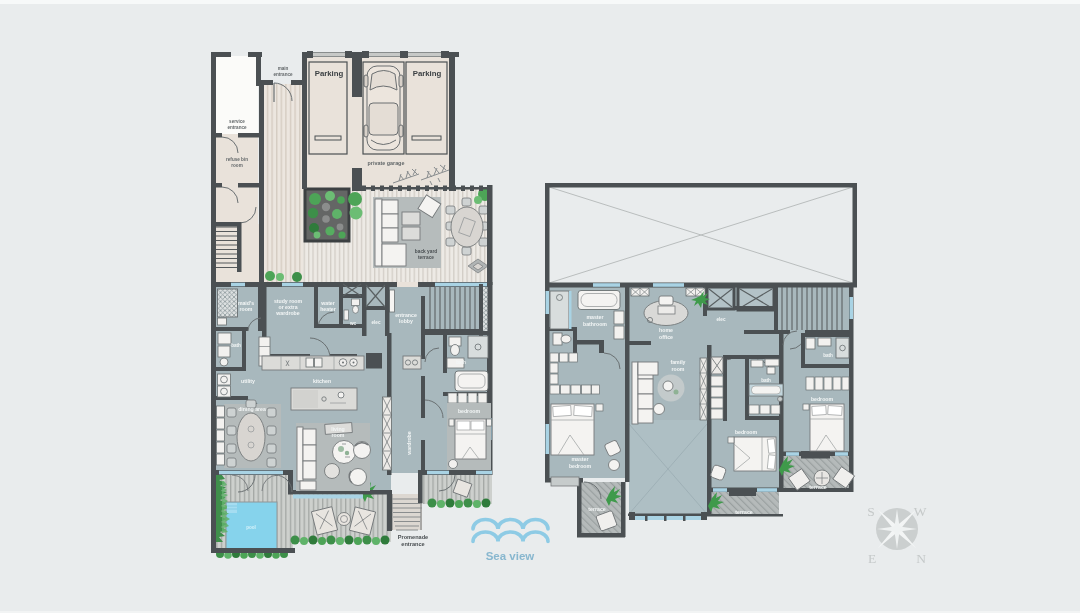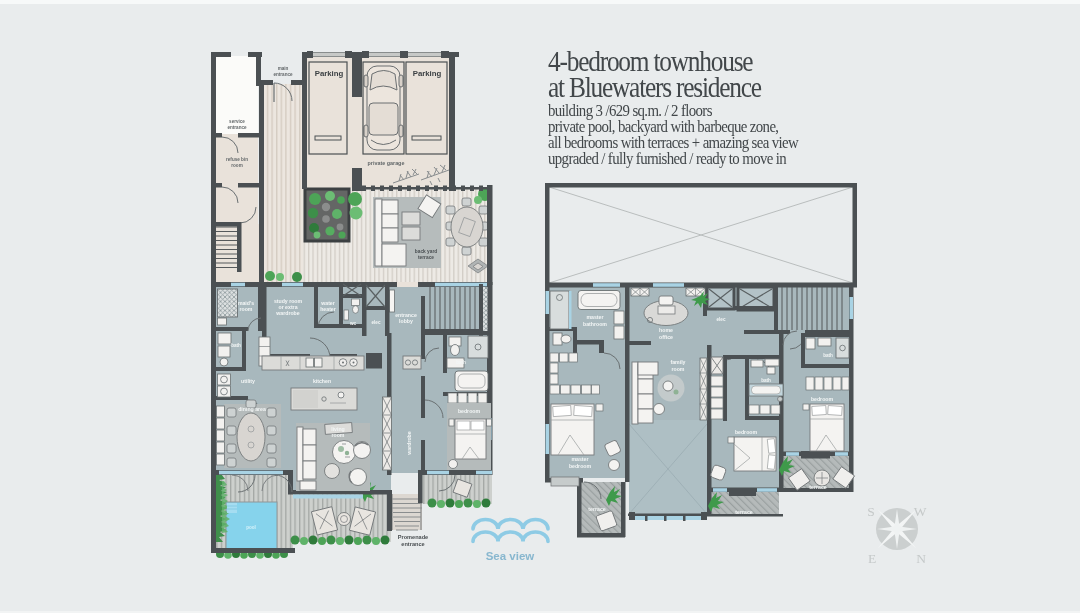--- a/index.html
+++ b/index.html
@@ -10,24 +10,20 @@
   .hdr p{font-family:"Liberation Serif",serif;font-size:16.5px;line-height:16.1px;margin:3px 0 0 0;letter-spacing:-0.7px;transform:scaleX(0.9);transform-origin:left top;}
 </style>
 </head>
 <body>
 <div id="canvas">
 
 <div style="position:absolute;left:0;top:0;width:1080px;height:4px;background:#f7f9f9;"></div>
 
 <div style="position:absolute;left:0;top:611px;width:1080px;height:2px;background:#f2f4f4;"></div>
 
-<div class="hdr">
-<h1>4-bedroom townhouse<br>at Bluewaters residence</h1>
-<p>building 3 /629 sq.m. / 2 floors<br>private pool, backyard with barbeque zone,<br>all bedrooms with terraces + amazing sea view<br>upgraded / fully furnished / ready to move in</p>
-</div>
 <svg width="1080" height="613" viewBox="0 0 1080 613">
 <defs>
 <pattern id="vstripe" width="4.6" height="8" patternUnits="userSpaceOnUse">
   <rect width="4.6" height="8" fill="#ece6df"></rect>
   <rect width="1.4" height="8" fill="#d5ccc2"></rect>
 </pattern>
 <pattern id="deckstripe" width="4.4" height="8" patternUnits="userSpaceOnUse">
   <rect width="4.4" height="8" fill="#edeae5"></rect>
   <rect width="1.3" height="8" fill="#d2cdc6"></rect>
 </pattern>

